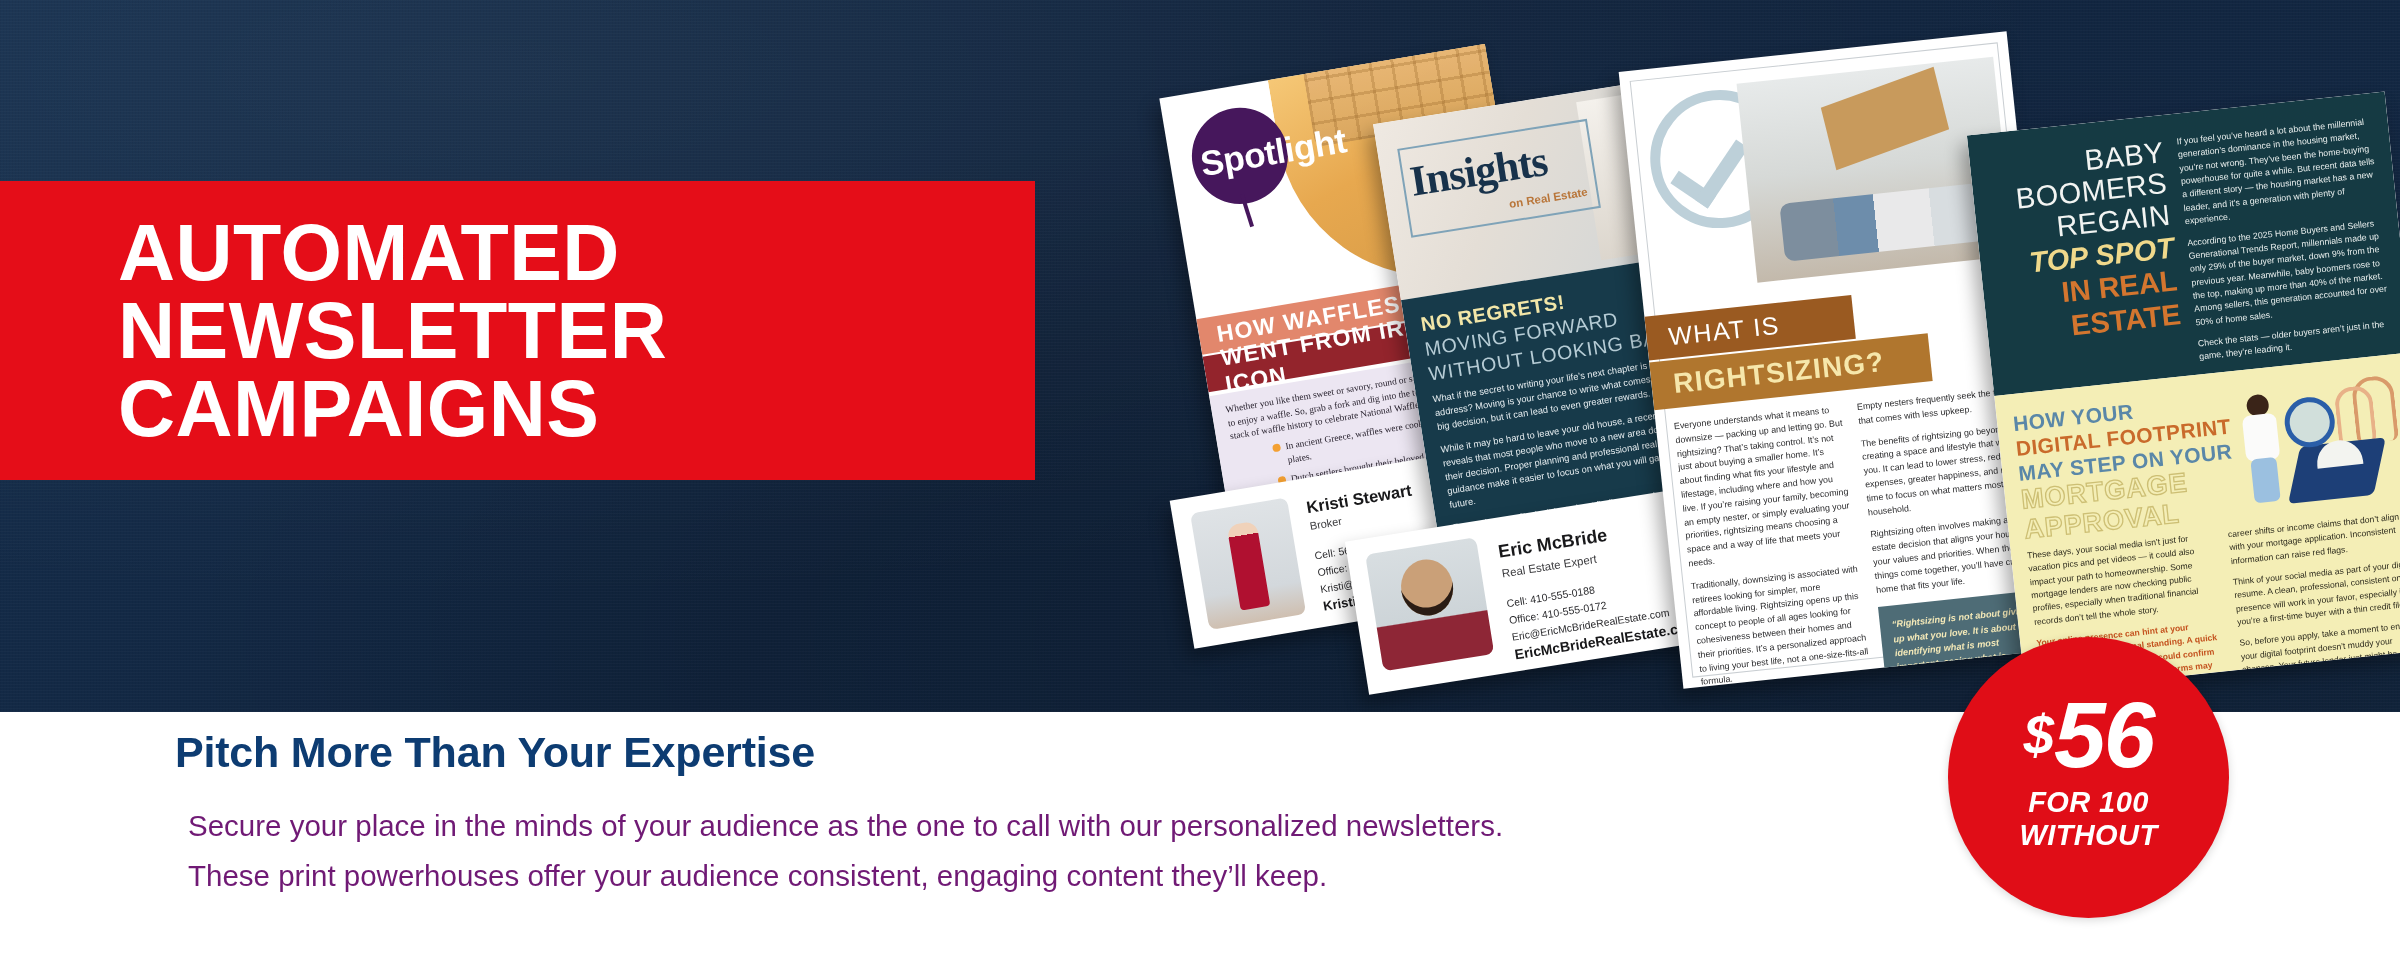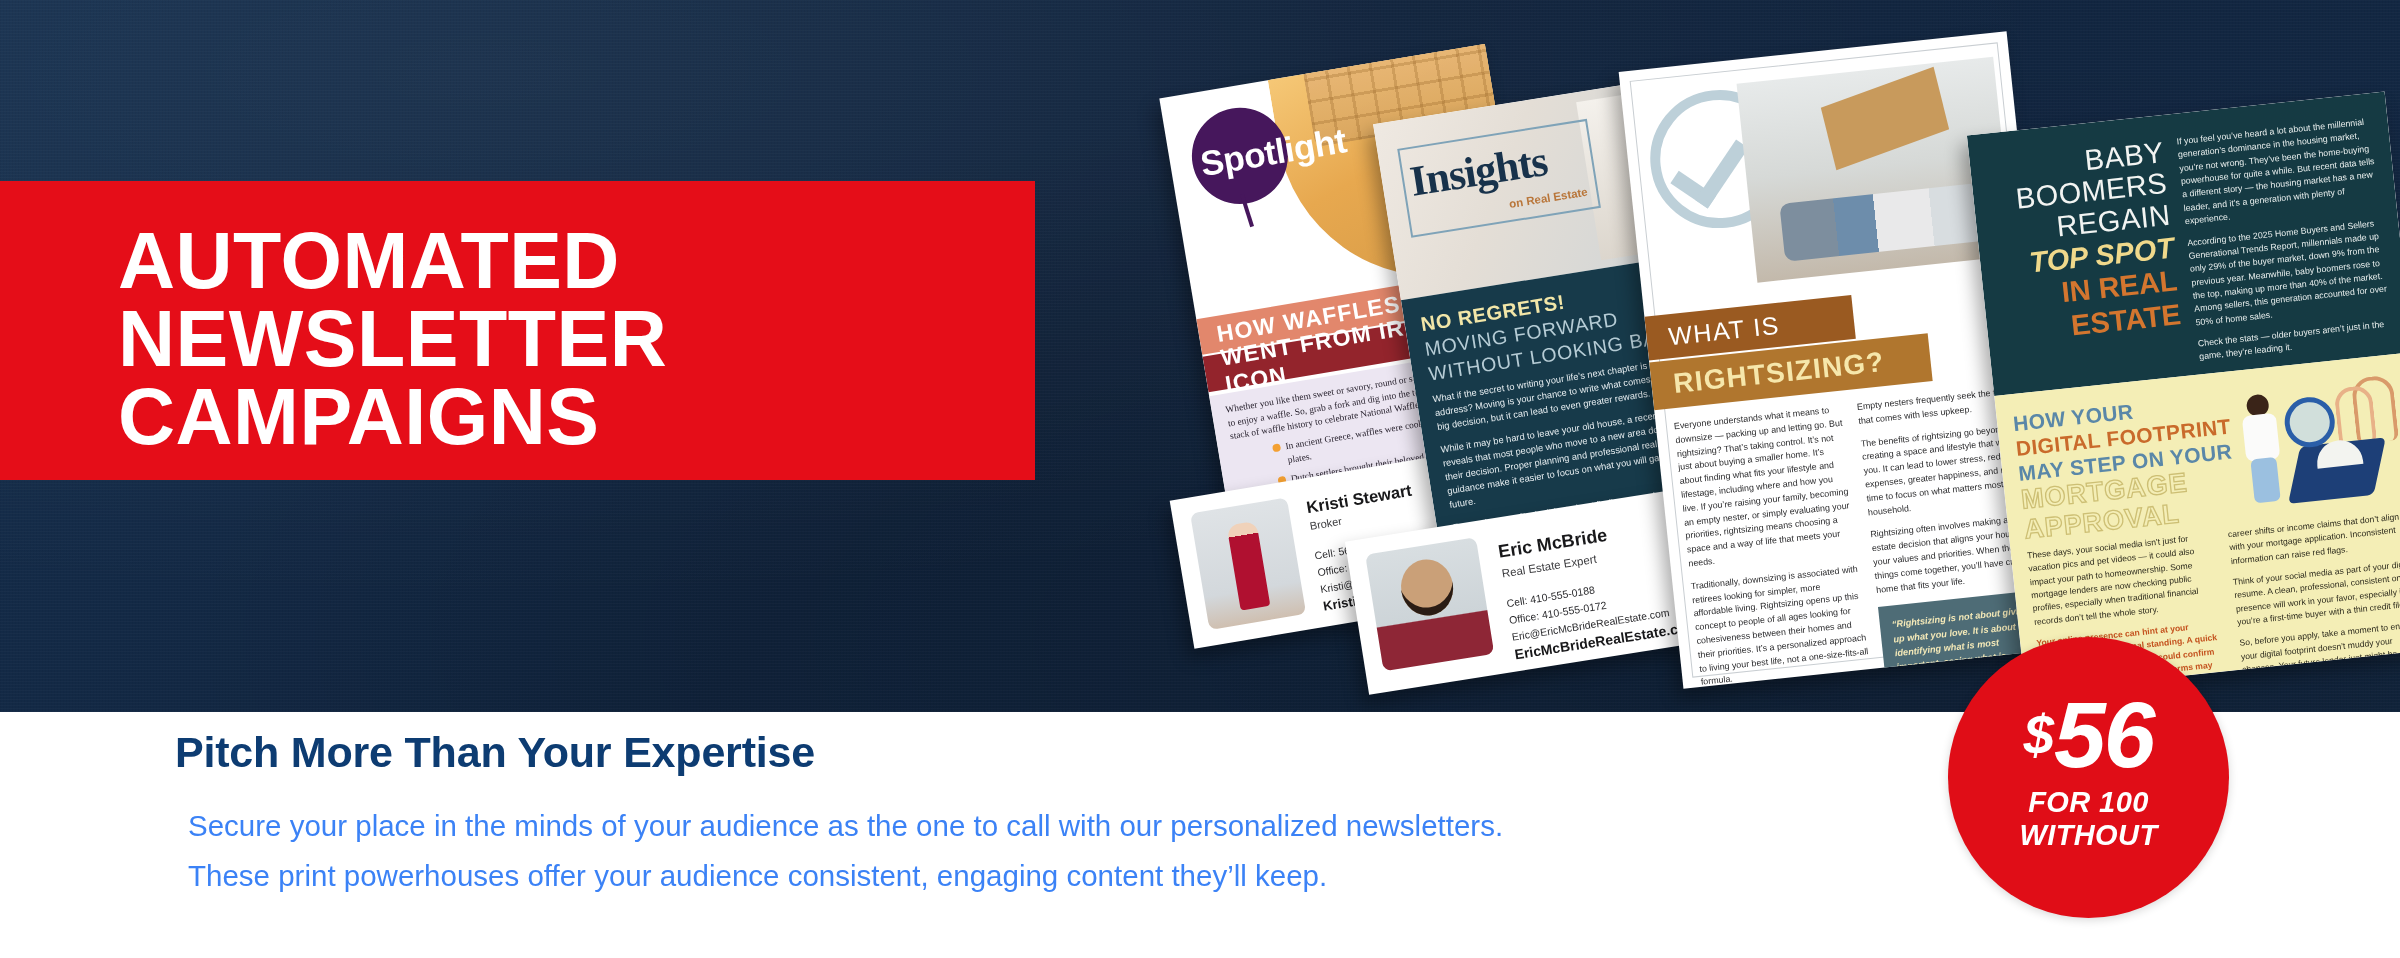--- a/index.html
+++ b/index.html
@@ -30,36 +30,35 @@
   .red-block{
     position:absolute;left:0;top:181px;width:1035px;height:299px;
     background:#e50d18;
   }
   .headline{
     position:absolute;left:118px;top:214px;width:900px;
     color:#ffffff;font-weight:700;
     font-size:79px;line-height:.985;letter-spacing:.5px;
     text-transform:uppercase;
     font-family:"Liberation Sans", sans-serif;
-    margin-top:8px;
   }
   .headline .ln{display:block;white-space:nowrap;}
 
   
   .bottom{
     position:absolute;left:0;top:712px;width:2400px;height:246px;background:#ffffff;
   }
   .sub-title{
     position:absolute;left:175px;top:728px;
     color:#0d3c72;font-size:43px;font-weight:700;letter-spacing:-.2px;
     font-family:"Liberation Sans", sans-serif;
   }
   .sub-lines{
     position:absolute;left:188px;top:801px;
-    color:#3b82f6;font-size:29.5px;line-height:50px;font-weight:400;
+    color:#701a75;font-size:29.5px;line-height:50px;font-weight:400;
   }
   .sub-lines span{display:block;white-space:nowrap;}
 
   
   .price-badge{
     position:absolute;left:1948px;top:637px;width:281px;height:281px;border-radius:50%;
     background:#e00d17;color:#fff;
     display:flex;flex-direction:column;align-items:center;justify-content:center;
     box-shadow:0 2px 10px rgba(0,0,0,.16);
   }

